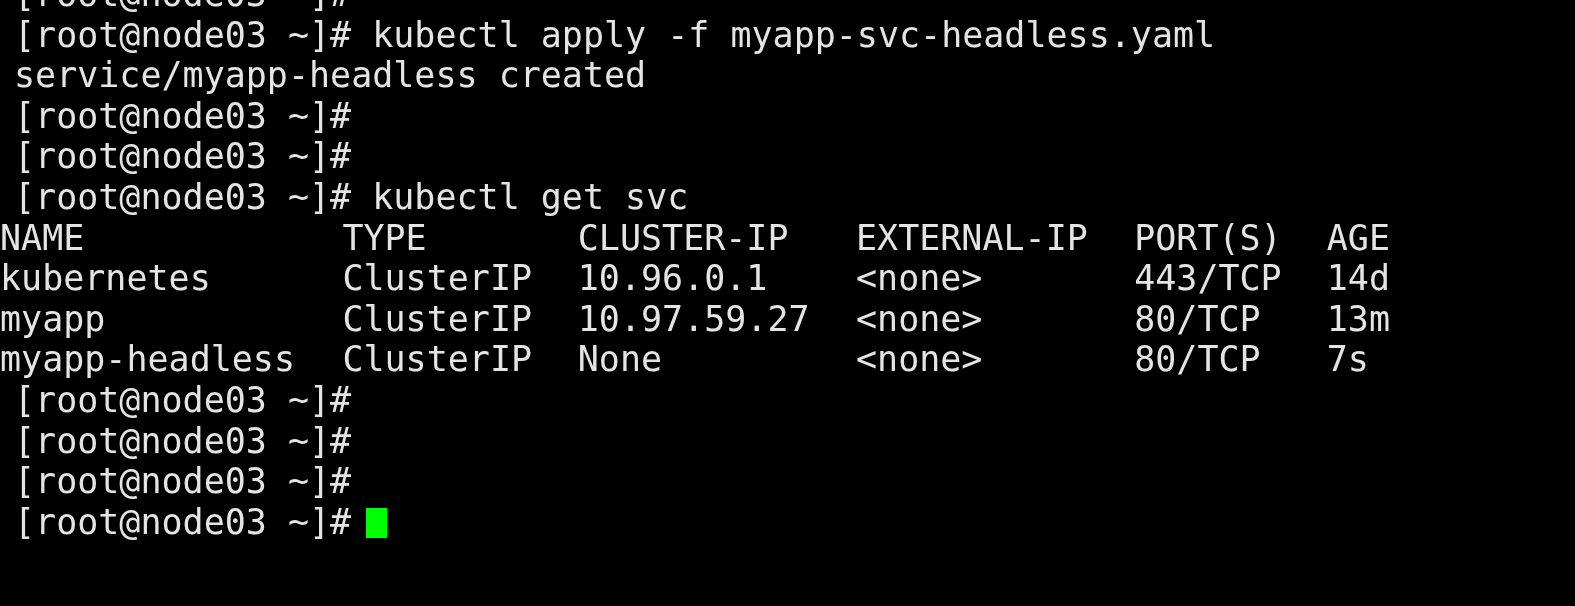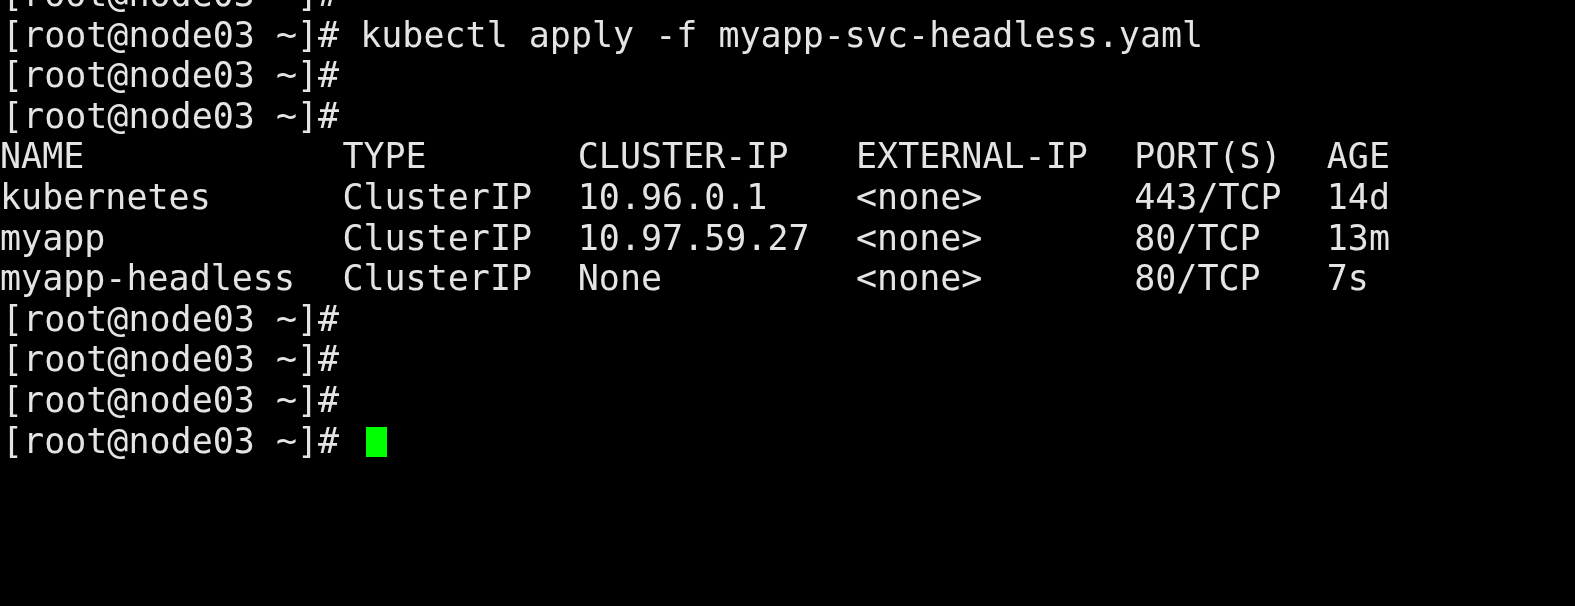--- a/index.html
+++ b/index.html
@@ -25,43 +25,45 @@
   #screen {
     position: absolute;
     left: 0;
     top: -26px;
     width: 1575px;
   }
   .row {
     height: 40.6px;
     white-space: pre;
     position: relative;
-    padding-left: 2px;
+    padding-left: 14px;
     box-sizing: border-box;
   }
   .seg {
     white-space: pre;
   }
   .cursor {
     display: inline-block;
     width: 21.4px;
     height: 30px;
     background: #00ff00;
     vertical-align: -4px;
   }
 </style>
 </head>
 <body>
 
 <div id="terminal" style="background: rgb(0, 0, 0); color: rgb(228, 228, 228);">
   <div id="screen">
       <div class="row"><span class="seg">[root@node03 ~]#</span></div>
       <div class="row"><span class="seg">[root@node03 ~]# kubectl apply -f myapp-svc-headless.yaml</span></div>
+      <div class="row"><span class="seg">service/myapp-headless created</span></div>
       <div class="row"><span class="seg">[root@node03 ~]#</span></div>
       <div class="row"><span class="seg">[root@node03 ~]#</span></div>
+      <div class="row"><span class="seg">[root@node03 ~]# kubectl get svc</span></div>
       <div class="row"><span class="seg" style="position: absolute; left: 0px;">NAME</span><span class="seg" style="position: absolute; left: 342.4px;">TYPE</span><span class="seg" style="position: absolute; left: 577.8px;">CLUSTER-IP</span><span class="seg" style="position: absolute; left: 856px;">EXTERNAL-IP</span><span class="seg" style="position: absolute; left: 1134.2px;">PORT(S)</span><span class="seg" style="position: absolute; left: 1326.8px;">AGE</span></div>
       <div class="row"><span class="seg" style="position: absolute; left: 0px;">kubernetes</span><span class="seg" style="position: absolute; left: 342.4px;">ClusterIP</span><span class="seg" style="position: absolute; left: 577.8px;">10.96.0.1</span><span class="seg" style="position: absolute; left: 856px;">&lt;none&gt;</span><span class="seg" style="position: absolute; left: 1134.2px;">443/TCP</span><span class="seg" style="position: absolute; left: 1326.8px;">14d</span></div>
       <div class="row"><span class="seg" style="position: absolute; left: 0px;">myapp</span><span class="seg" style="position: absolute; left: 342.4px;">ClusterIP</span><span class="seg" style="position: absolute; left: 577.8px;">10.97.59.27</span><span class="seg" style="position: absolute; left: 856px;">&lt;none&gt;</span><span class="seg" style="position: absolute; left: 1134.2px;">80/TCP</span><span class="seg" style="position: absolute; left: 1326.8px;">13m</span></div>
       <div class="row"><span class="seg" style="position: absolute; left: 0px;">myapp-headless</span><span class="seg" style="position: absolute; left: 342.4px;">ClusterIP</span><span class="seg" style="position: absolute; left: 577.8px;">None</span><span class="seg" style="position: absolute; left: 856px;">&lt;none&gt;</span><span class="seg" style="position: absolute; left: 1134.2px;">80/TCP</span><span class="seg" style="position: absolute; left: 1326.8px;">7s</span></div>
       <div class="row"><span class="seg">[root@node03 ~]#</span></div>
       <div class="row"><span class="seg">[root@node03 ~]#</span></div>
       <div class="row"><span class="seg">[root@node03 ~]#</span></div>
       <div class="row"><span class="seg">[root@node03 ~]# </span><span class="cursor" style="position: absolute; left: 365.8px; top: 6px; background: rgb(0, 255, 0);"></span></div>
     </div>
 </div>

